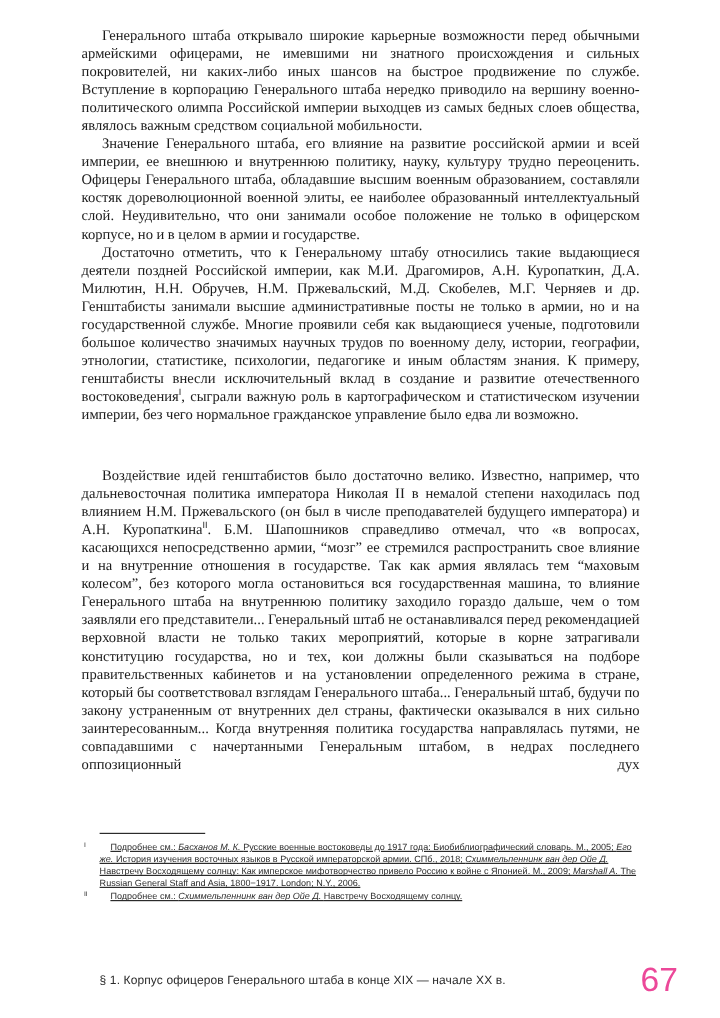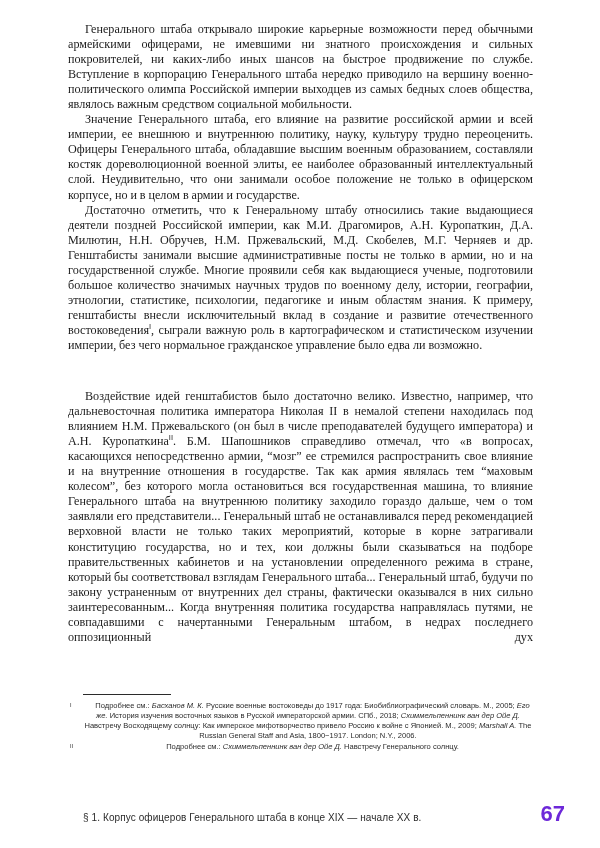--- a/index.html
+++ b/index.html
@@ -81,21 +81,22 @@
     flex: 0 0 15px;
     font-size: 5.6px;
     line-height: 9px;
     padding-top: 0px;
     text-align: left;
     padding-left: 2px;
     box-sizing: border-box;
   }
   .fn-text {
     flex: 1 1 auto;
-    text-align: center;
+    text-align: left;
+    text-decoration: underline;
   }
   .fn-text .first-line-indent {
     display: inline-block;
     width: 9px;
   }
   .fn-text i {
     font-style: italic;
   }
 
   
@@ -114,23 +115,23 @@
     font-size: 10px;
     color: #2b2b2b;
     letter-spacing: 0.1px;
     white-space: nowrap;
   }
   .footer-pageno {
     position: absolute;
     right: 35px;
     top: -5px;
     font-family: "Liberation Sans", "DejaVu Sans", sans-serif;
-    font-size: 22px;
-    color: #6d28d9;
-    font-weight: 700;
+    font-size: 28px;
+    color: #ec4899;
+    font-weight: 400;
   }
 </style>
 </head>
 <body>
 
 <div class="page">
 
   <div class="body-area">
 
     <p class="para">Генерального штаба открывало широкие карьерные возможности перед обычными армейскими офицерами, не имевшими ни знатного происхождения и сильных покровителей, ни каких-либо иных шансов на быстрое продвижение по службе. Вступление в корпорацию Генерального штаба нередко приводило на вершину военно-политического олимпа Российской империи выходцев из самых бедных слоев общества, являлось важным средством социальной мобильности.</p>
@@ -150,21 +151,21 @@
   <div class="footnotes">
     <div class="fn-rule"></div>
 
     <div class="fn-item">
       <div class="fn-marker">I</div>
       <div class="fn-text"><span class="first-line-indent"></span><span>Подробнее см.: </span><i>Басханов М. К. </i><span>Русские военные востоковеды до 1917 года: Биобиблиографический словарь. М., 2005; </span><i>Его же. </i><span>История изучения восточных языков в Русской императорской армии. СПб., 2018; </span><i>Схиммельпеннинк ван дер Ойе Д. </i><span>Навстречу Восходящему солнцу: Как имперское мифотворчество привело Россию к войне с Японией. М., 2009; </span><i>Marshall A. </i><span>The Russian General Staff and Asia, 1800−1917. London; N.Y., 2006.</span></div>
     </div>
 
     <div class="fn-item">
       <div class="fn-marker">II</div>
-      <div class="fn-text"><span class="first-line-indent"></span><span>Подробнее см.: </span><i>Схиммельпеннинк ван дер Ойе Д. </i><span>Навстречу Генерального солнцу.</span></div>
+      <div class="fn-text"><span class="first-line-indent"></span><span>Подробнее см.: </span><i>Схиммельпеннинк ван дер Ойе Д. </i><span>Навстречу Восходящему солнцу.</span></div>
     </div>
   </div>
 
   <div class="footer">
     <div class="footer-running">§ 1. Корпус офицеров Генерального штаба в конце XIX — начале XX в.</div>
     <div class="footer-pageno">67</div>
   </div>
 
 </div>
 

